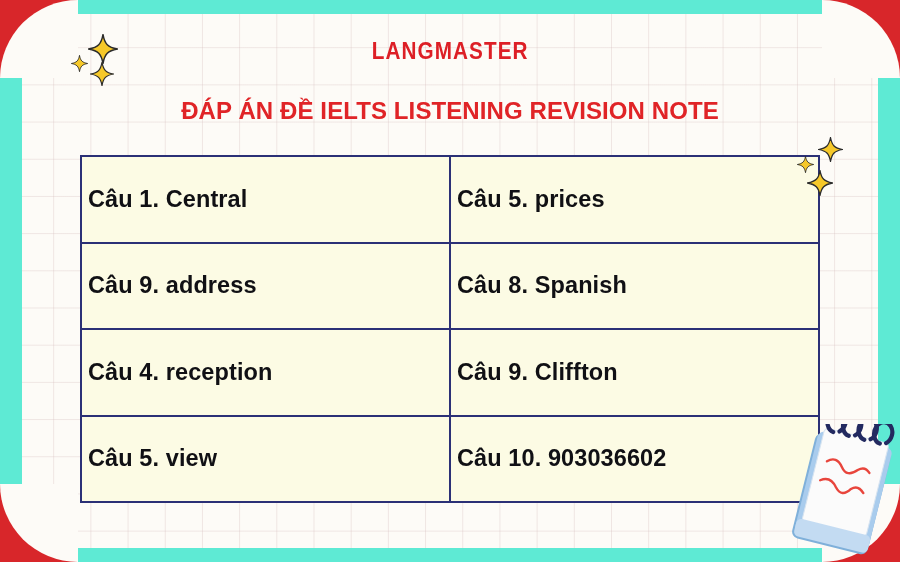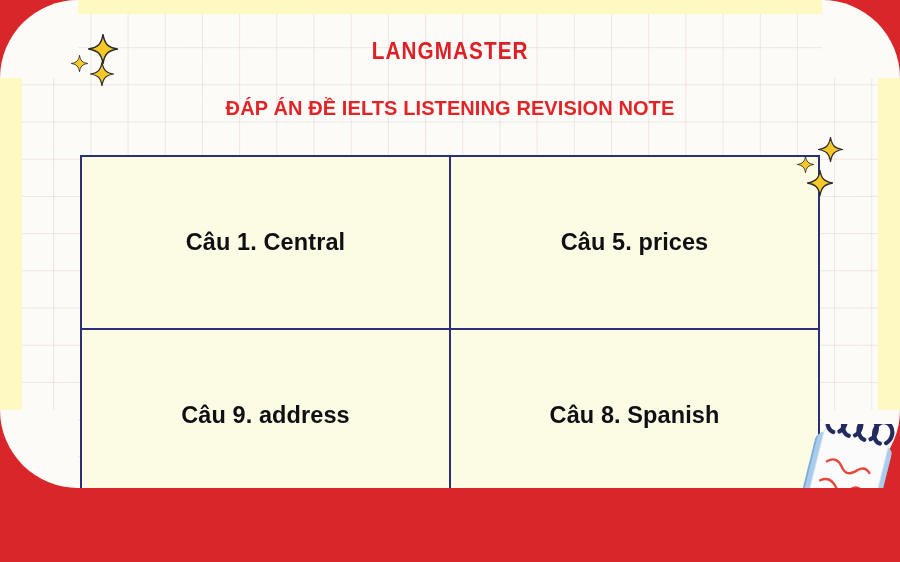--- a/index.html
+++ b/index.html
@@ -12,22 +12,22 @@
     height: 562px;
     overflow: hidden;
     font-family: "Liberation Sans", sans-serif;
     background: #d8262a;
   }
 
   
   #poster {
     position: relative;
     width: 900px;
-    height: 488px;
-    background: #fef9c3;
+    height: 562px;
+    background: #5eead4;
     overflow: hidden;
   }
 
   
   #paper {
     position: absolute;
     left: 22px;
     top: 14px;
     width: 856px;
     height: 534px;
@@ -87,21 +87,21 @@
   
   #title {
     position: absolute;
     left: 0;
     top: 97px;
     width: 900px;
     text-align: center;
     z-index: 6;
     font-family: "Liberation Sans", sans-serif;
     font-weight: bold;
-    font-size: 20px;
+    font-size: 24px;
     letter-spacing: 0.1px;
     color: #e02427;
     line-height: 1.15;
     white-space: nowrap;
   }
 
   
   #answer-table {
     position: absolute;
     left: 80px;
@@ -109,21 +109,20 @@
     width: 740px;
     height: 348px;
     border-collapse: collapse;
     table-layout: fixed;
     z-index: 5;
     background: #fcfbe4;
   }
   #answer-table td {
     border: 2px solid #2b3076;
     background: #fcfbe4;
-    text-align: center;
     vertical-align: middle;
     height: 69.6px;
     padding: 0 6px;
     font-family: "Liberation Sans", sans-serif;
     font-weight: bold;
     font-size: 23.5px;
     color: #101014;
     letter-spacing: 0.1px;
     white-space: nowrap;
   }
@@ -166,20 +165,28 @@
 
   <table id="answer-table">
     <tbody>
       <tr>
         <td>Câu 1. Central</td>
         <td>Câu 5. prices</td>
       </tr>
       <tr>
         <td>Câu 9. address</td>
         <td>Câu 8. Spanish</td>
+      </tr>
+      <tr>
+        <td>Câu 4. reception</td>
+        <td>Câu 9. Cliffton</td>
+      </tr>
+      <tr>
+        <td>Câu 5. view</td>
+        <td>Câu 10.  903036602</td>
       </tr>
     </tbody>
   </table>
 
   <div id="sparkle-layer">
       <div class="sparkle" style="left: 88px; top: 34px; width: 30px; height: 30px;"><svg width="30" height="30" viewBox="0 0 100 100">
           <path d="M50 2 C56 34 66 44 98 50 C66 56 56 66 50 98 C44 66 34 56 2 50 C34 44 44 34 50 2 Z" fill="#f6c829" stroke="#2b2b2b" stroke-width="5" stroke-linejoin="round"></path>
         </svg></div>
       <div class="sparkle" style="left: 71px; top: 55px; width: 17px; height: 17px;"><svg width="17" height="17" viewBox="0 0 100 100">
           <path d="M50 2 C56 34 66 44 98 50 C66 56 56 66 50 98 C44 66 34 56 2 50 C34 44 44 34 50 2 Z" fill="#f6c829" stroke="#2b2b2b" stroke-width="5" stroke-linejoin="round"></path>

